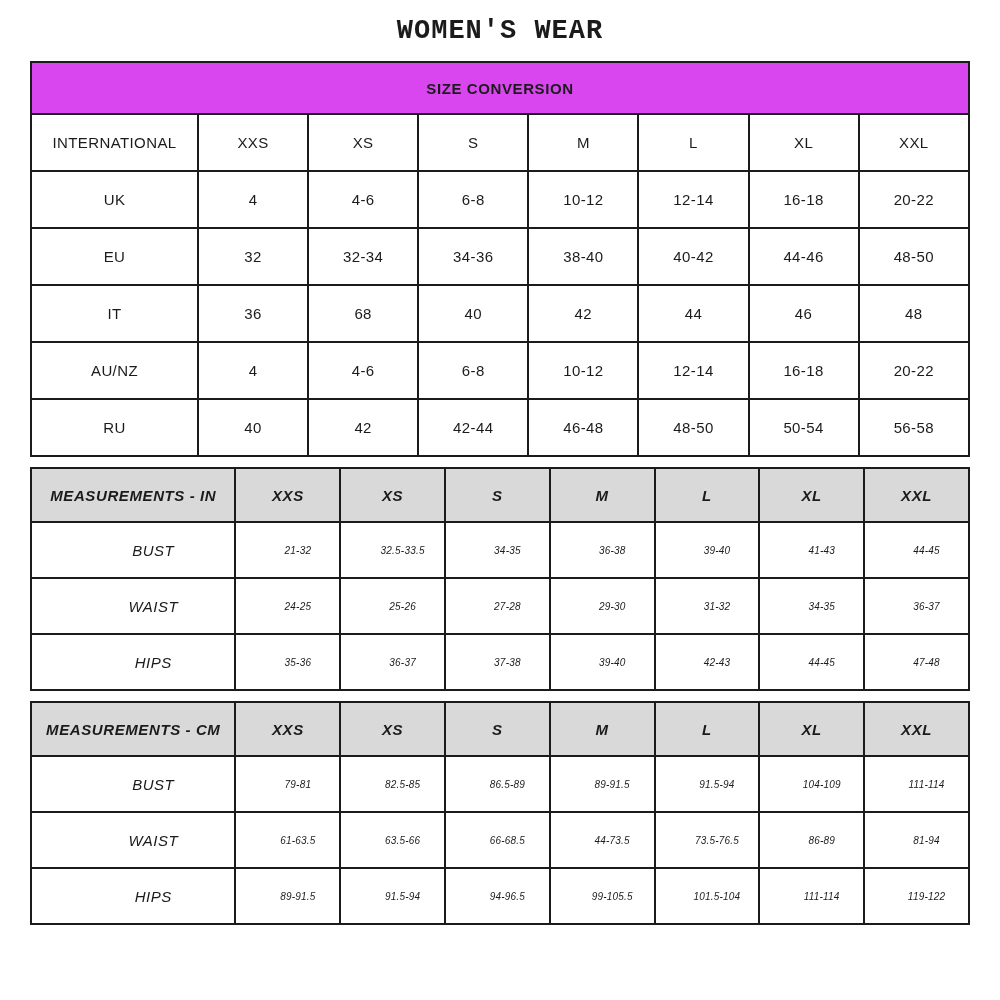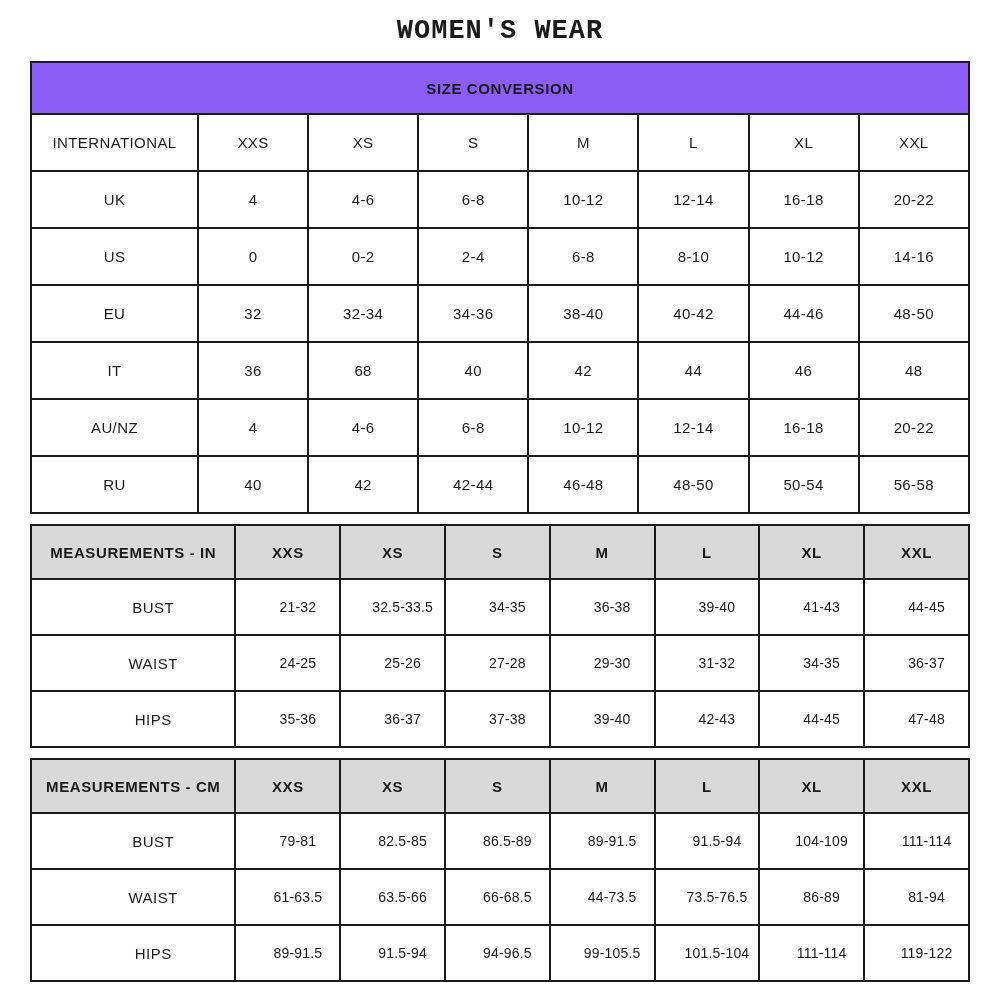--- a/index.html
+++ b/index.html
@@ -33,40 +33,40 @@
     text-align: center;
     vertical-align: middle;
     padding: 0;
     overflow: hidden;
     white-space: nowrap;
   }
 
   
   .t1 { margin-bottom: 10px; }
   .t1 .banner {
-    background: #8b5cf6;
+    background: #d946ef;
     height: 50px;
     font-size: 15px;
     font-weight: 700;
     letter-spacing: 0.6px;
   }
   .t1 td { height: 55px; font-size: 15px; letter-spacing: 0.4px; }
 
   
-  .mt { margin-bottom: 10px; }
+  .mt { margin-bottom: 10px; font-style: italic; }
   .mt th {
     background: #d9d9d9;
     height: 52px;
     font-size: 15px;
     font-weight: 700;
     letter-spacing: 0.6px;
   }
   .mt td { height: 54px; }
   .mt td.rowlabel { font-size: 15px; letter-spacing: 0.5px; padding-left: 40px; }
-  .mt td.val { font-size: 14px; letter-spacing: 0.2px; padding-left: 20px; }
+  .mt td.val { font-size: 10px; letter-spacing: 0.2px; padding-left: 20px; }
 </style>
 </head>
 <body>
 
 <div class="page">
 
   <div class="title">WOMEN'S WEAR</div>
 
   <table class="t1">
     <colgroup>
@@ -97,30 +97,20 @@
         <td>UK</td>
         <td>4</td>
         <td>4-6</td>
         <td>6-8</td>
         <td>10-12</td>
         <td>12-14</td>
         <td>16-18</td>
         <td>20-22</td>
       </tr>
       <tr>
-        <td>US</td>
-        <td>0</td>
-        <td>0-2</td>
-        <td>2-4</td>
-        <td>6-8</td>
-        <td>8-10</td>
-        <td>10-12</td>
-        <td>14-16</td>
-      </tr>
-      <tr>
         <td>EU</td>
         <td>32</td>
         <td>32-34</td>
         <td>34-36</td>
         <td>38-40</td>
         <td>40-42</td>
         <td>44-46</td>
         <td>48-50</td>
       </tr>
       <tr>

